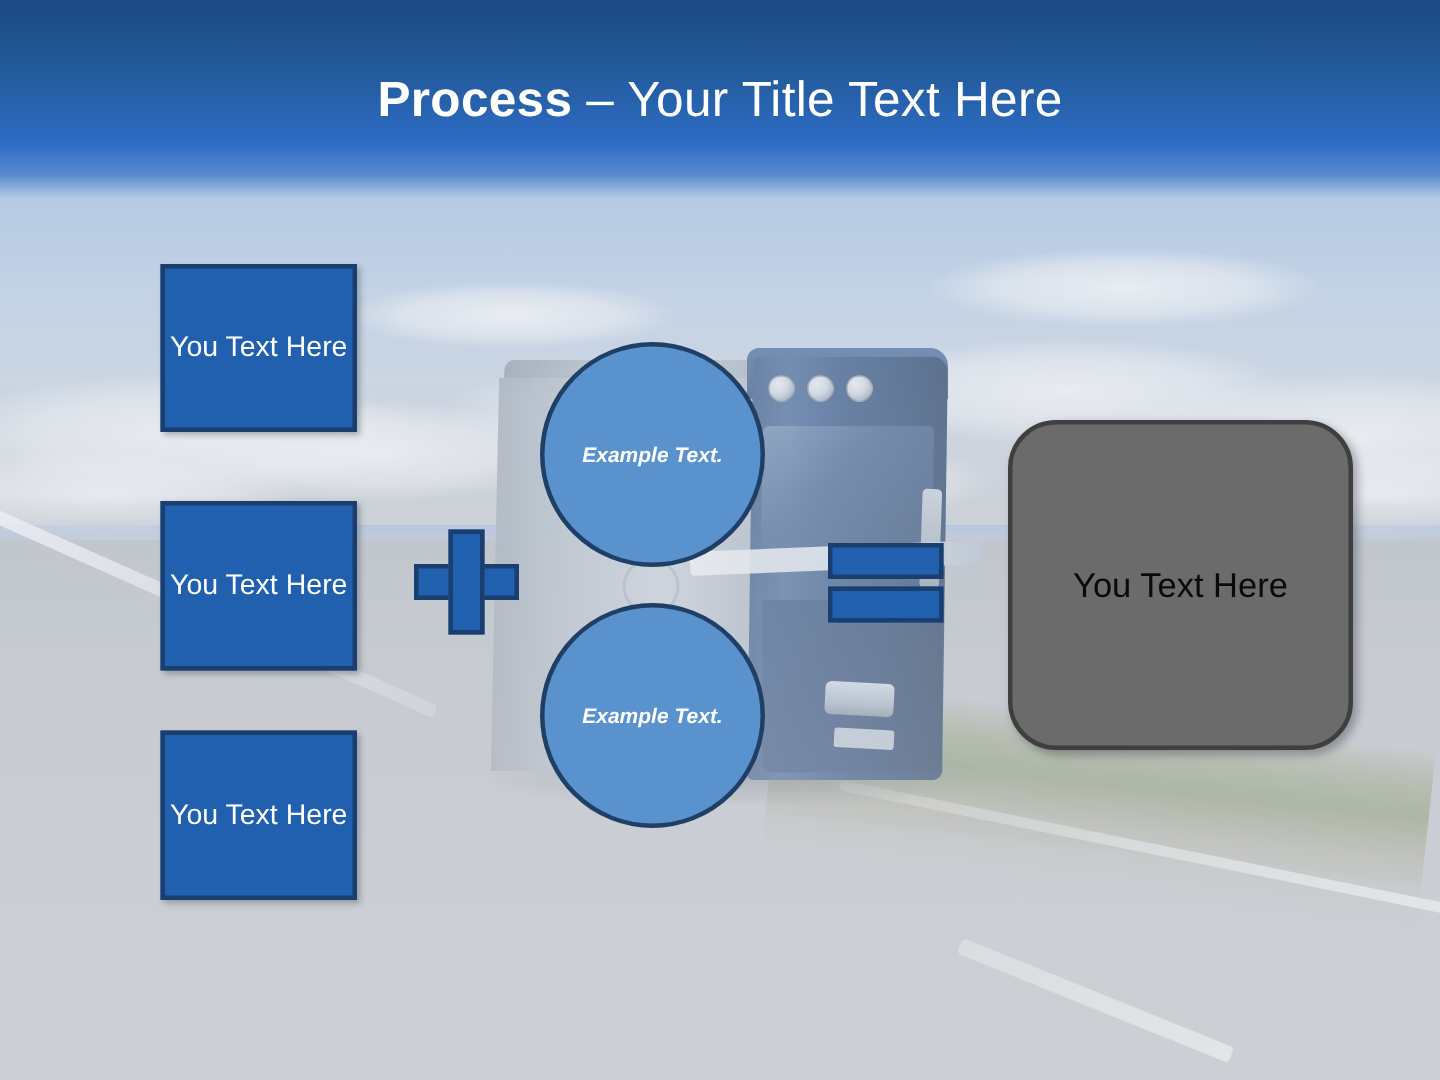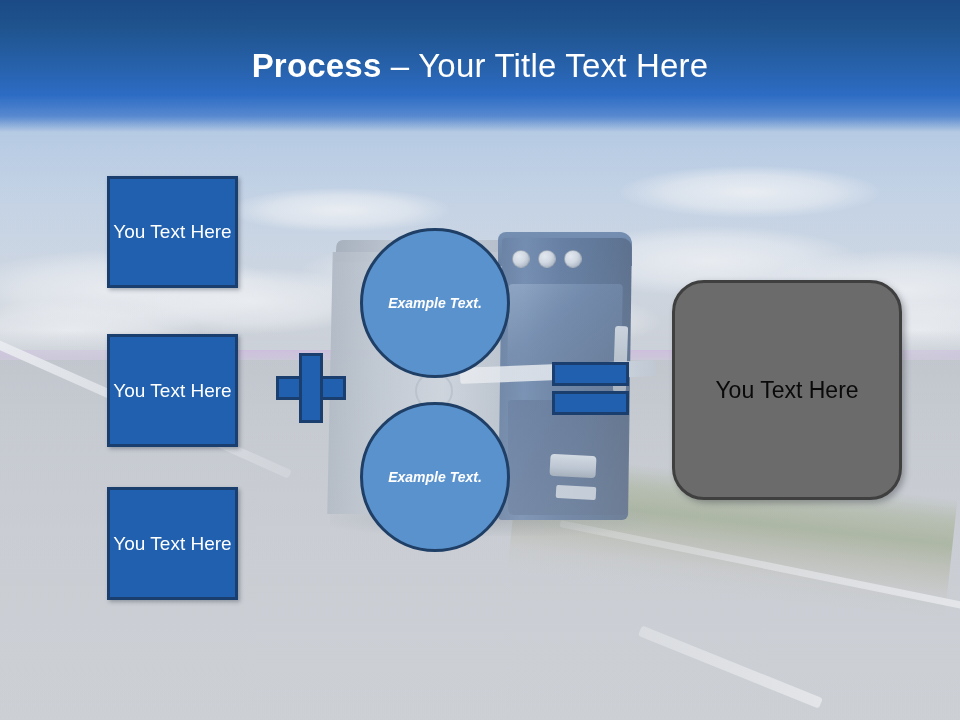--- a/index.html
+++ b/index.html
@@ -6,21 +6,21 @@
     margin: 0;
     padding: 0;
     background: #000;
   }
   #slide {
     position: relative;
     width: 960px;
     height: 720px;
     overflow: hidden;
     font-family: "Liberation Sans", sans-serif;
-    background: #d946ef;
+    background: #3b82f6;
   }
 
   
   .bg-layer { position:absolute; left:0; top:0; width:960px; height:720px; }
 
   
   .bg-sky {
     background: linear-gradient(to bottom,
        #6e9ed6 0px,
        #8db2dd 60px,

